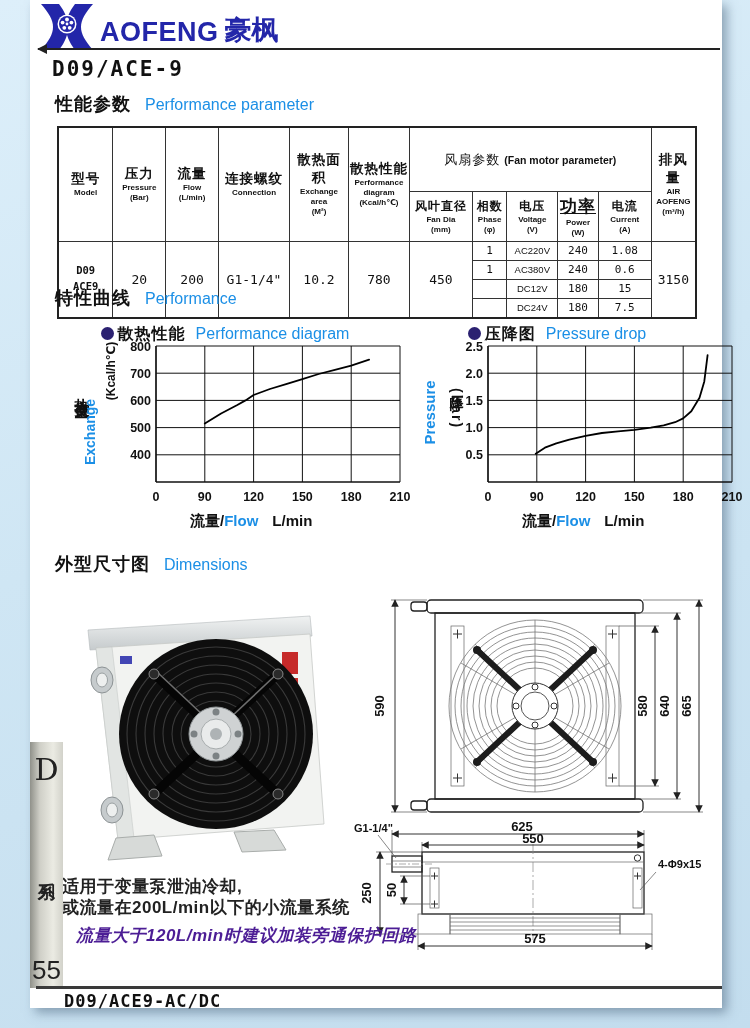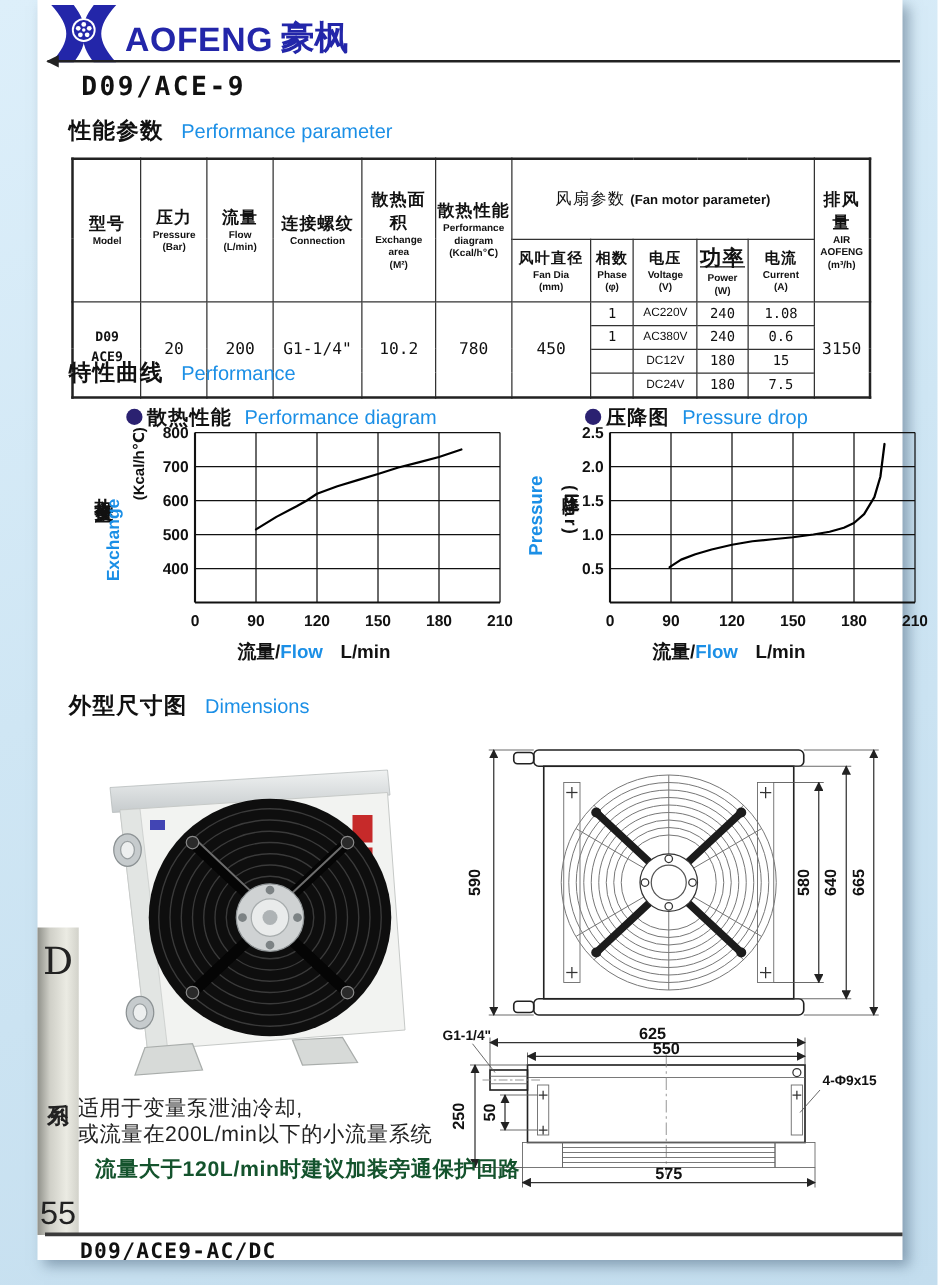--- a/index.html
+++ b/index.html
@@ -5,30 +5,30 @@
   html,body{margin:0;padding:0;}
   body{width:750px;height:1028px;overflow:hidden;
        background:linear-gradient(160deg,#ddeffa 0%,#cfe6f4 45%,#c3ddee 100%);
        font-family:"Liberation Sans","DejaVu Sans",sans-serif;color:#111;}
   .page{position:absolute;left:30px;top:0;width:692px;height:1008px;background:#fff;
         box-shadow:5px 5px 10px rgba(80,105,130,.55);}
   .abs{position:absolute;}
   .mono{font-family:"DejaVu Sans Mono","Liberation Mono",monospace;}
   .blue{color:#1b8fe6;}
   .brand{color:#2326a9;}
-  .red{color:#14532d;}
+  .red{color:#4c1d95;font-style:italic;}
 
   
   .logo-row{left:10px;top:4px;display:flex;align-items:flex-end;gap:6px;}
   .logo-en{font-size:27px;font-weight:bold;letter-spacing:.5px;margin-bottom:2px;}
   .logo-cn{font-size:27px;font-weight:bold;margin-bottom:2px;}
   .hr-arrow{left:8px;top:48px;width:682px;border-top:2px solid #222;}
   .hr-arrow .head{position:absolute;left:-1px;top:-6px;width:0;height:0;
         border-top:5px solid transparent;border-bottom:5px solid transparent;border-right:10px solid #222;}
-  .model-title{left:35px;top:57px;font-size:21px;font-weight:bold;letter-spacing:2px;}
+  .model-title{left:22px;top:57px;font-size:21px;font-weight:bold;letter-spacing:2px;}
 
   .sec-head .cn{font-size:18px;font-weight:bold;letter-spacing:1px;}
   .sec-head .en{font-size:16px;margin-left:14px;color:#1b8fe6;}
 
   
   table{border-collapse:collapse;table-layout:fixed;width:640px;border:2px solid #222;}
   th,td{border:1px solid #333;text-align:center;vertical-align:middle;padding:0;overflow:hidden;}
   th{font-weight:normal;}
   .hcn{font-size:13.5px;font-weight:bold;letter-spacing:1px;}
   .sub{font-size:8px;font-weight:600;line-height:1.25;white-space:pre-line;}
@@ -53,21 +53,21 @@
   .xlab .u{margin-left:14px;}
 
   
   .frame{stroke:#222;fill:none;stroke-width:1.3;}
   .thin{stroke:#666;fill:none;stroke-width:.7;}
   .dim{stroke:#333;stroke-width:1;}
   .ext{stroke:#555;stroke-width:.7;}
   .dimtxt{font-size:13px;}
   .lbl{font-size:11px;font-weight:bold;}
 
-  .notes{font-size:17px;font-weight:normal;color:#222;line-height:1.25;letter-spacing:.5px;}
+  .notes{font-size:17px;font-weight:bold;color:#222;line-height:1.25;letter-spacing:.5px;}
   .warn{font-size:17px;font-weight:bold;letter-spacing:.5px;}
 
   
   .sidebar{left:0;top:742px;width:33px;height:246px;
       background:linear-gradient(90deg,#90918a,#cfcfc7 30%,#ebebe3 70%,#d2d2ca);
       display:flex;flex-direction:column;align-items:center;justify-content:space-between;padding:10px 0 2px;box-sizing:border-box;}
   .sidebar .letter{font-family:"DejaVu Serif","Liberation Serif",serif;font-size:30px;color:#222;}
   .sidebar .series{font-size:17px;font-weight:bold;writing-mode:vertical-rl;letter-spacing:2px;color:#222;}
   .sidebar .pnum{font-size:26px;color:#222;}
   .footer-line{left:6px;top:986px;width:686px;height:3px;background:#3a3a3a;}

